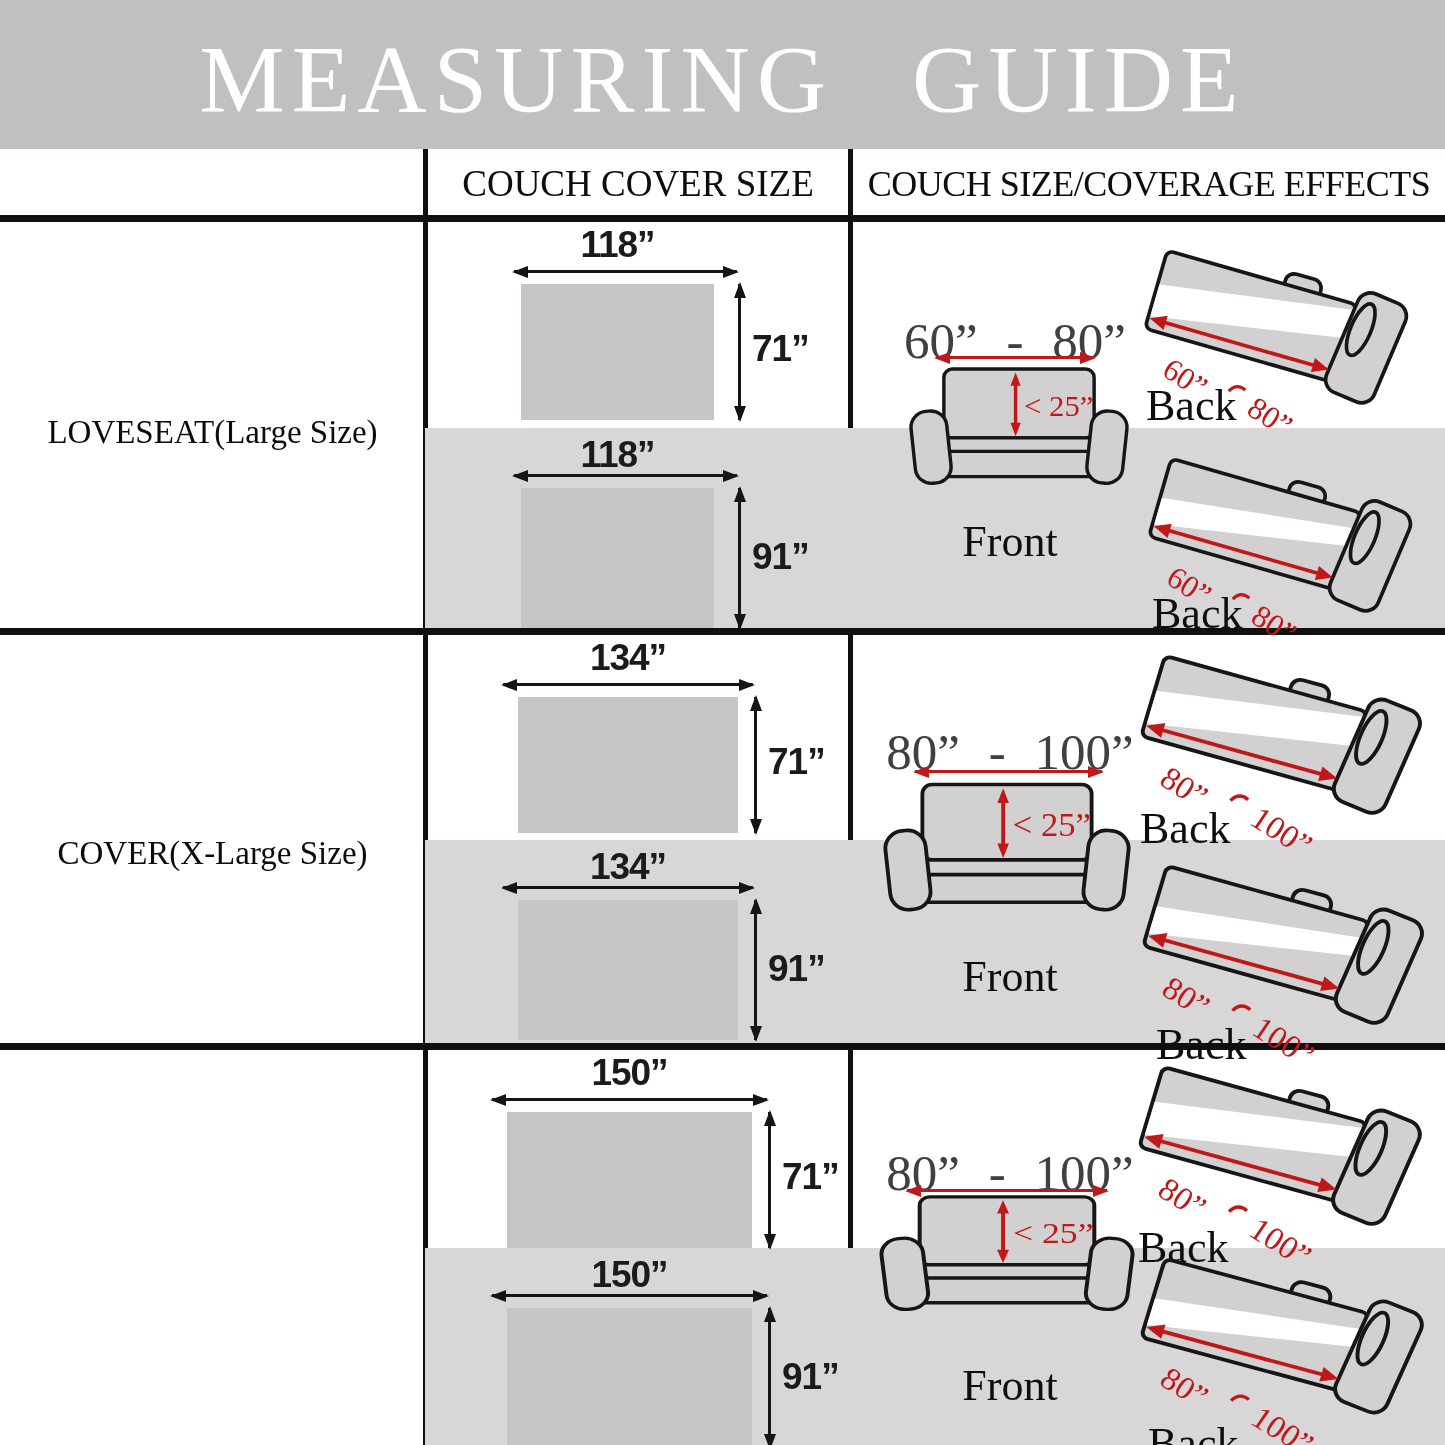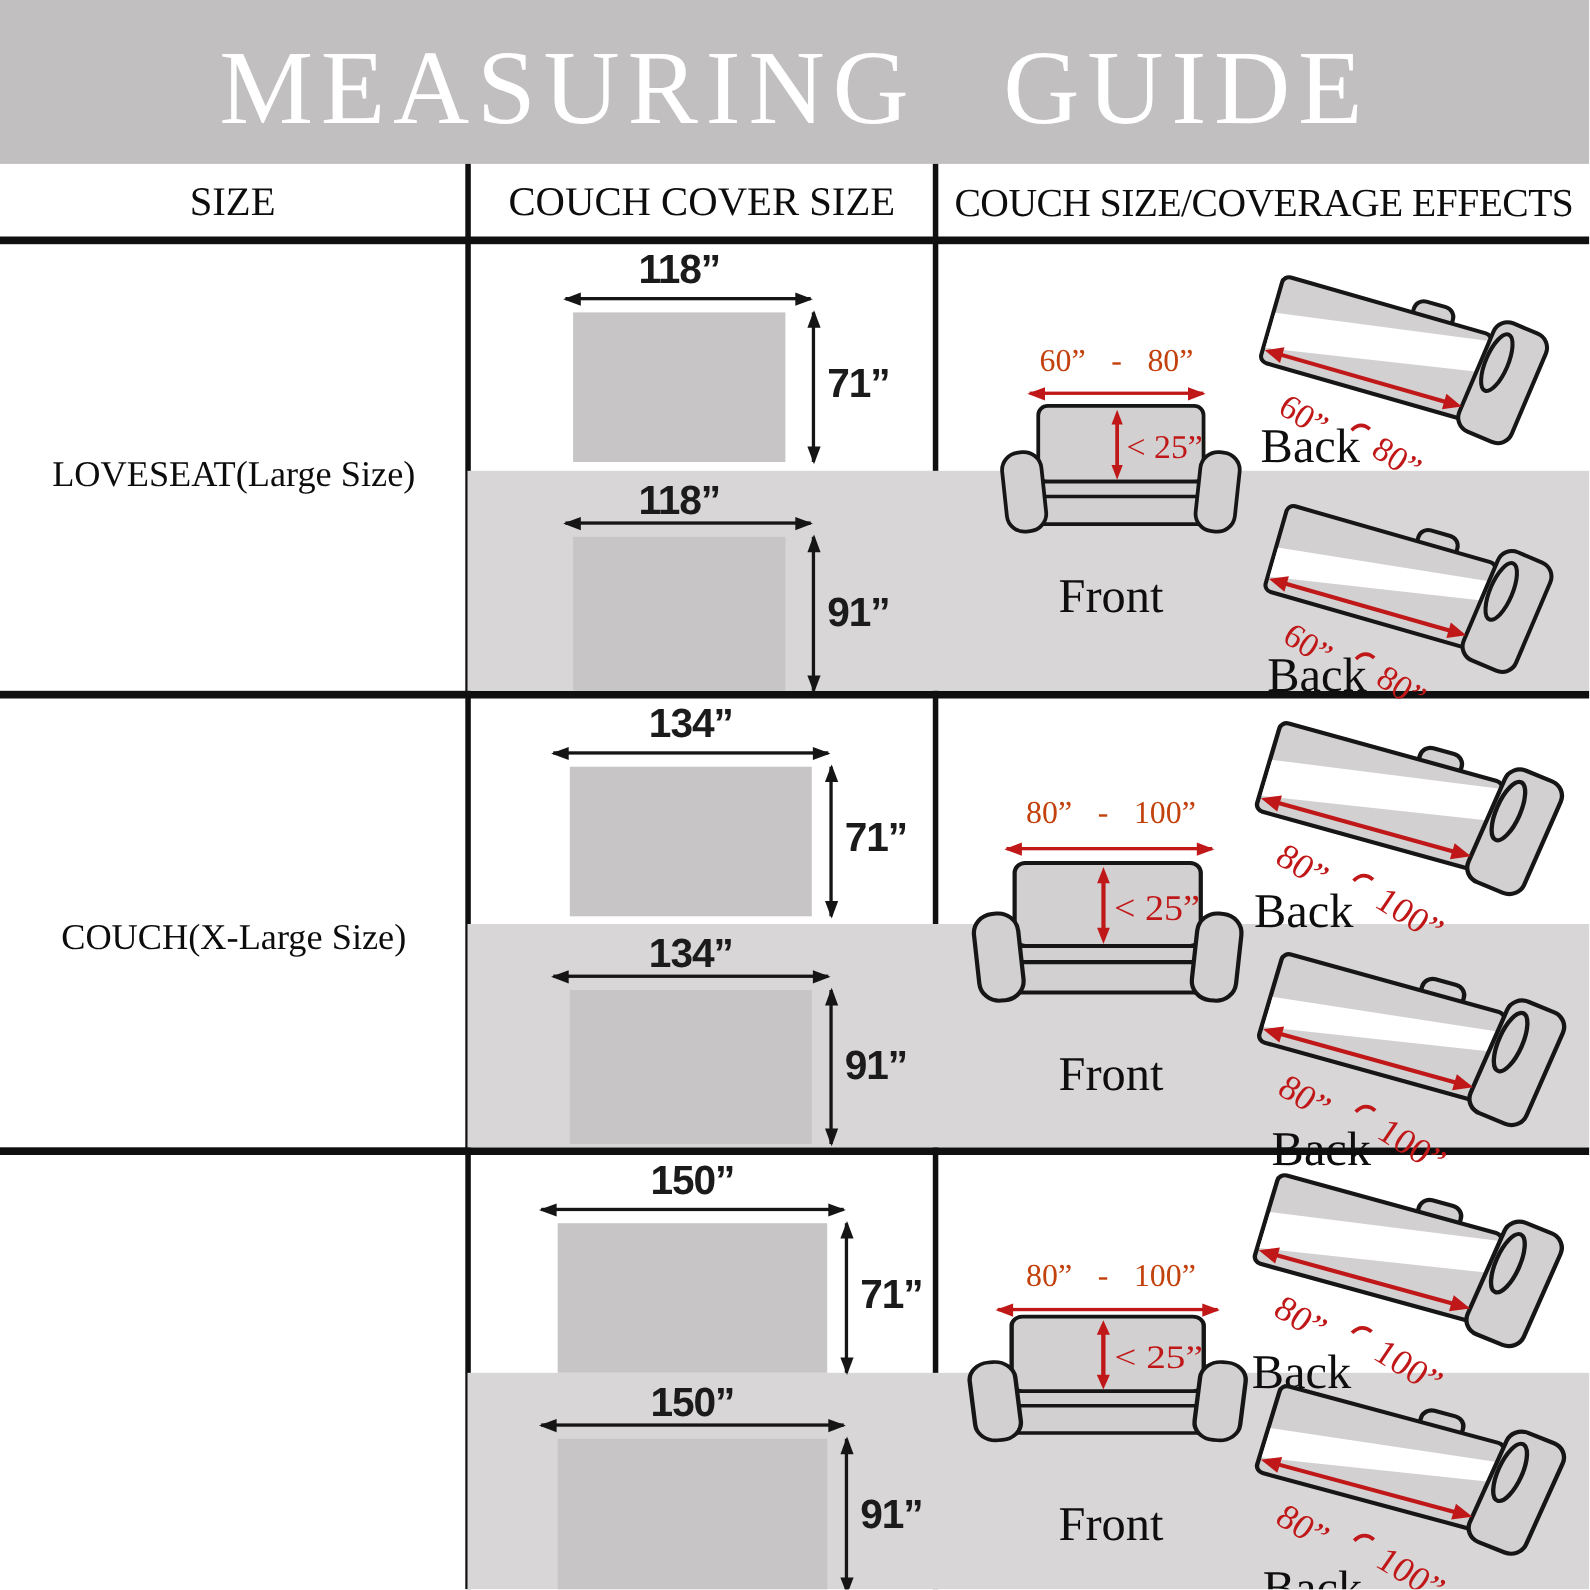--- a/index.html
+++ b/index.html
@@ -68,21 +68,21 @@
      border-top:6px solid transparent;border-bottom:6px solid transparent;border-left:16px solid #151515;}
   .varrow{position:absolute;width:3px;background:#151515;}
   .varrow::before{content:"";position:absolute;top:-2px;left:-4.5px;width:0;height:0;
      border-left:6px solid transparent;border-right:6px solid transparent;border-bottom:16px solid #151515;}
   .varrow::after{content:"";position:absolute;bottom:-2px;left:-4.5px;width:0;height:0;
      border-left:6px solid transparent;border-right:6px solid transparent;border-top:16px solid #151515;}
   .redh{background:#c01818;}
   .redh::before{border-right-color:#c01818;}
   .redh::after{border-left-color:#c01818;}
   
-  .range-label{position:absolute;text-align:center;font-size:29px;color:#c2410c;
+  .range-label{position:absolute;text-align:center;font-size:51px;color:#404040;
       word-spacing:16px;white-space:nowrap;}
   .rw0 .range-label{left:20px;width:290px;top:90px}
   .rw1 .range-label{left:10px;width:300px;top:88px}
   .rw2 .range-label{left:10px;width:300px;top:94px}
   .rw0 .fr-arrow{left:86px;width:158px;top:134px}
   .rw1 .fr-arrow{left:65px;width:187px;top:135px}
   .rw2 .fr-arrow{left:57px;width:200px;top:139px}
   .front-sofa{position:absolute;overflow:visible;}
   .rw0 .front-sofa{left:58px;top:142px;width:222px;height:126px}
   .rw1 .front-sofa{left:32px;top:144px;width:250px;height:138px}
@@ -116,21 +116,20 @@
 </style>
 </head>
 <body>
 
 <div class="page">
 
   <div class="title-band">
     <span>MEASURING GUIDE</span>
   </div>
 
-  <div class="hdr hc1">SIZE</div>
   <div class="hdr hc2">COUCH COVER SIZE</div>
   <div class="hdr hc3">COUCH SIZE/COVERAGE EFFECTS</div>
 
   <div class="vline v1"></div>
   <div class="vline v2"></div>
   <div class="hline hl1"></div>
   <div class="hline hl2"></div>
   <div class="hline hl3"></div>
 
   <section class="row row0 rw0">
@@ -221,21 +220,21 @@
         <text class="redtxt dlab" transform="translate(112 188) rotate(33)">80”</text>
       </svg>
       <div class="viewlab bl-bot">Back</div>
     </div>
   </section>
 
   <section class="row row1 rw1">
     <div class="band"></div>
 
     <div class="cell cell-size">
-      <div class="size-label">COUCH(X-Large Size)</div>
+      <div class="size-label">COVER(X-Large Size)</div>
     </div>
 
     <div class="cell cell-cover">
       <div class="p-top">
         <div class="dim dim-w">134”</div>
         <div class="harrow aw"></div>
         <div class="swatch"></div>
         <div class="varrow ah"></div>
         <div class="dim dim-h">71”</div>
       </div>

